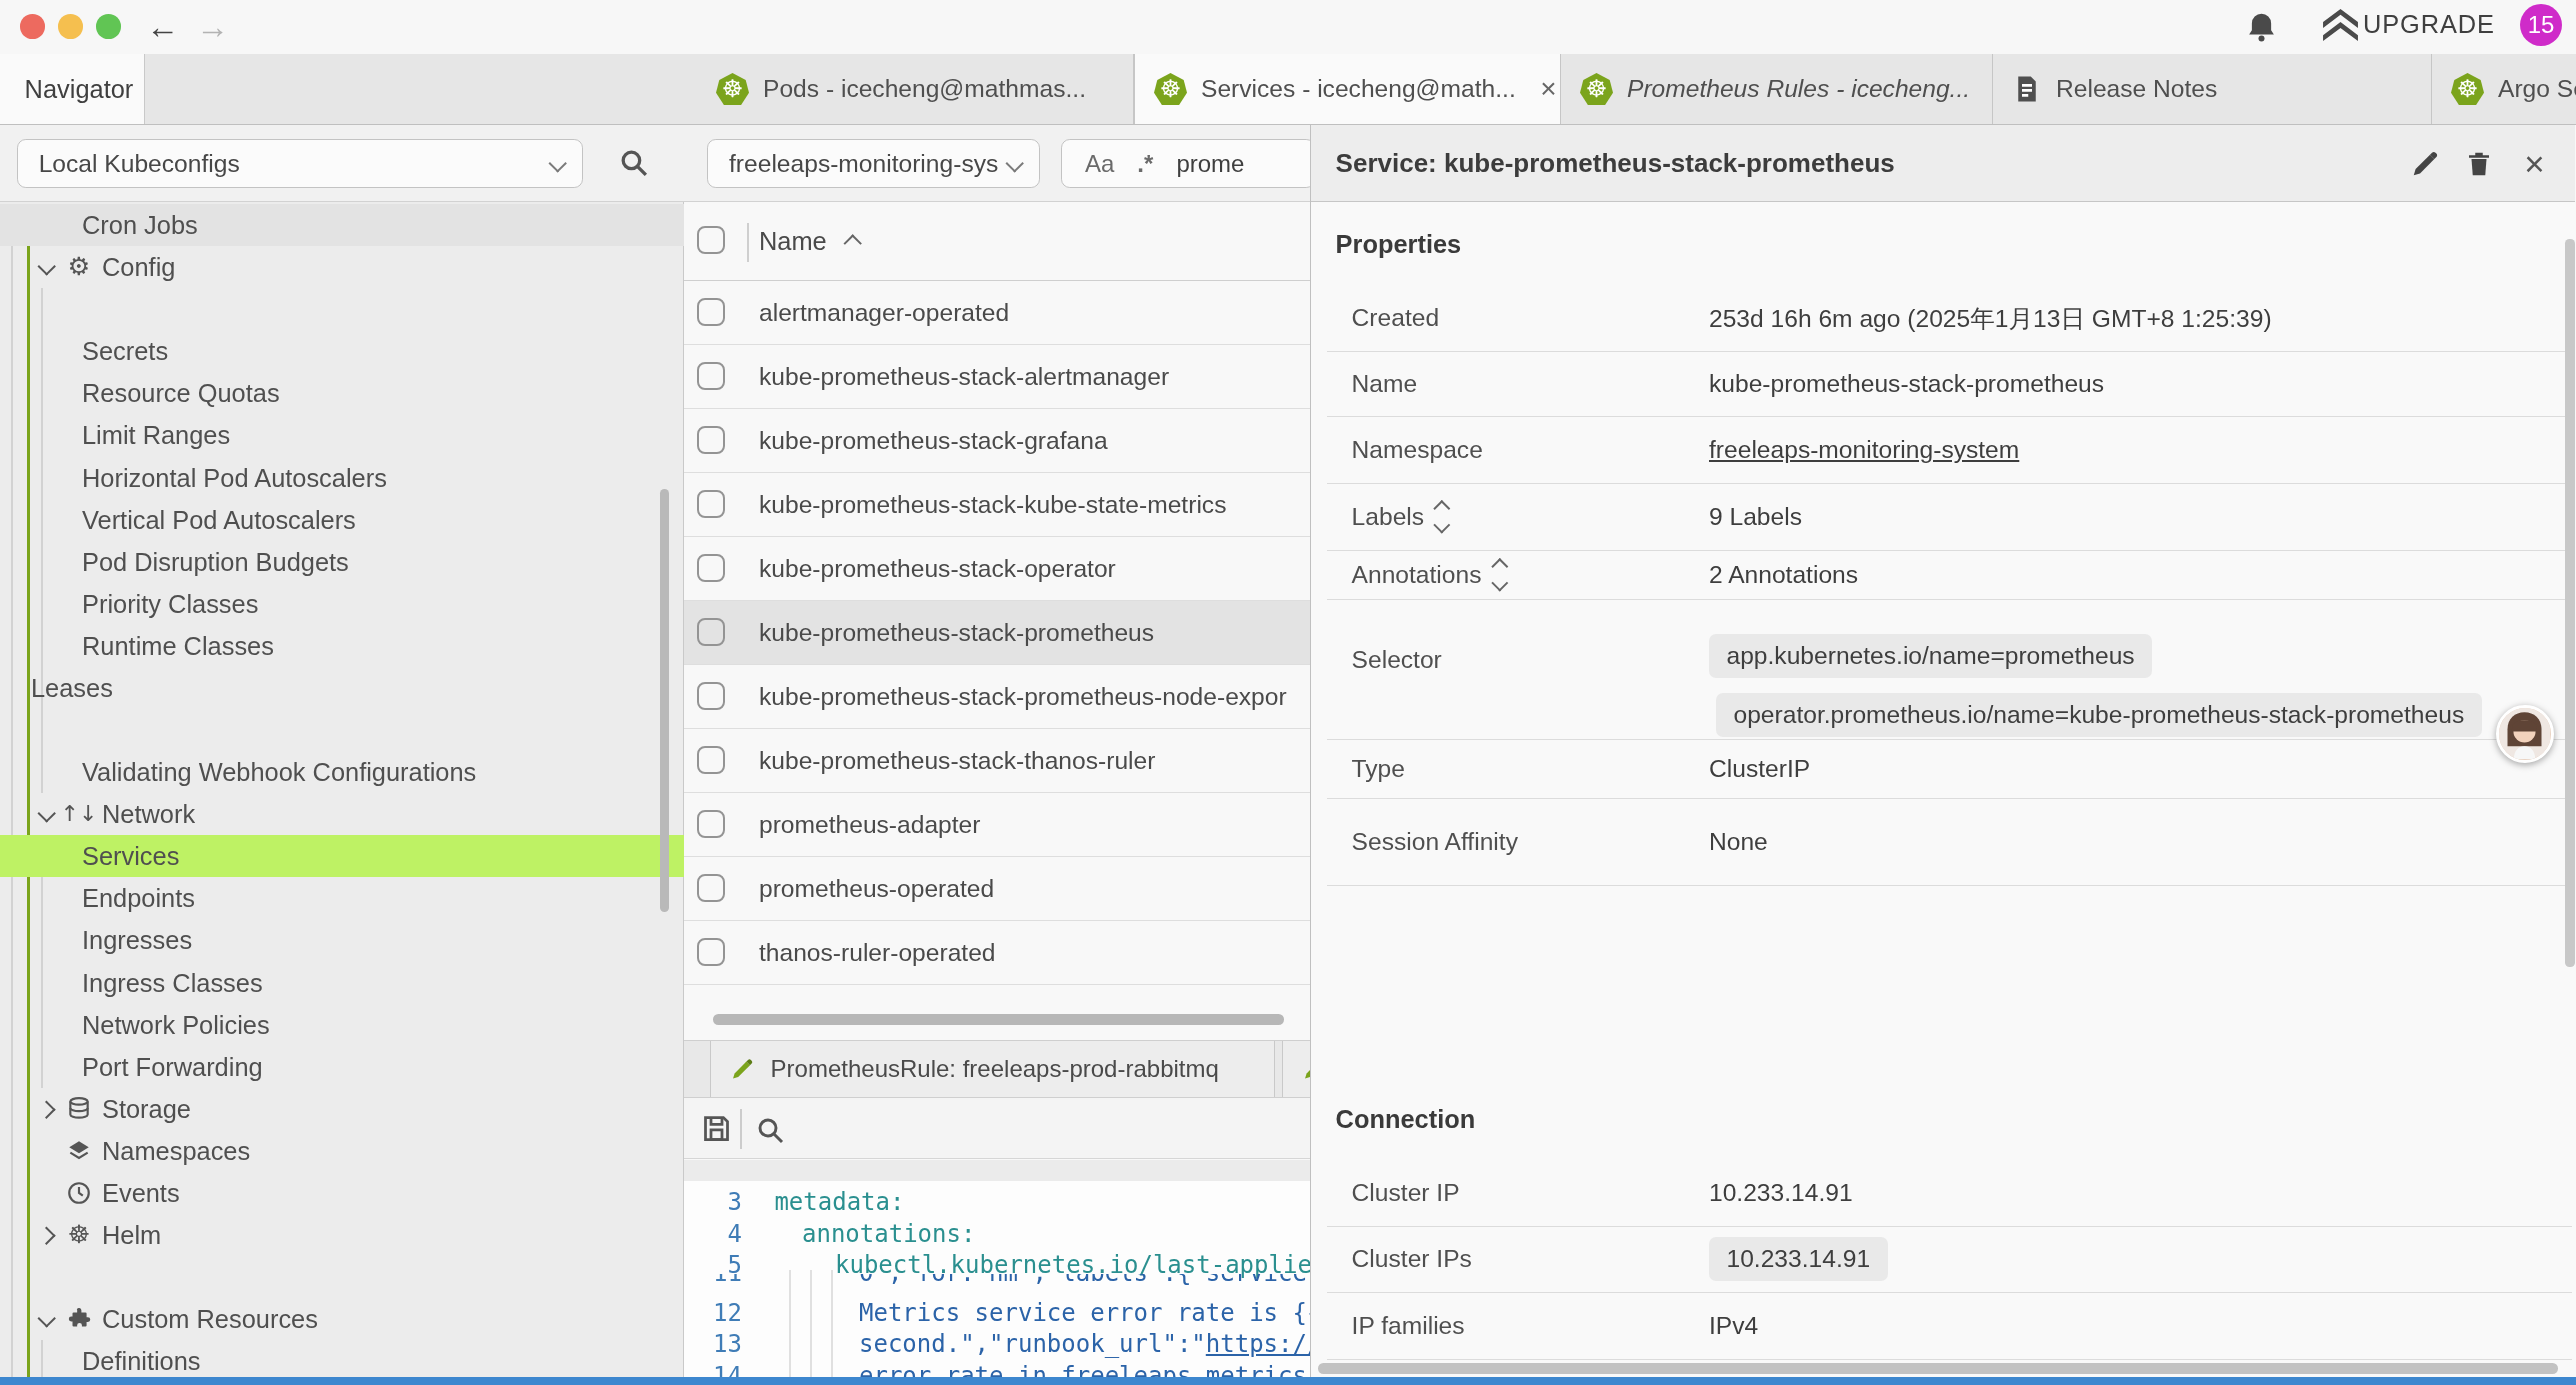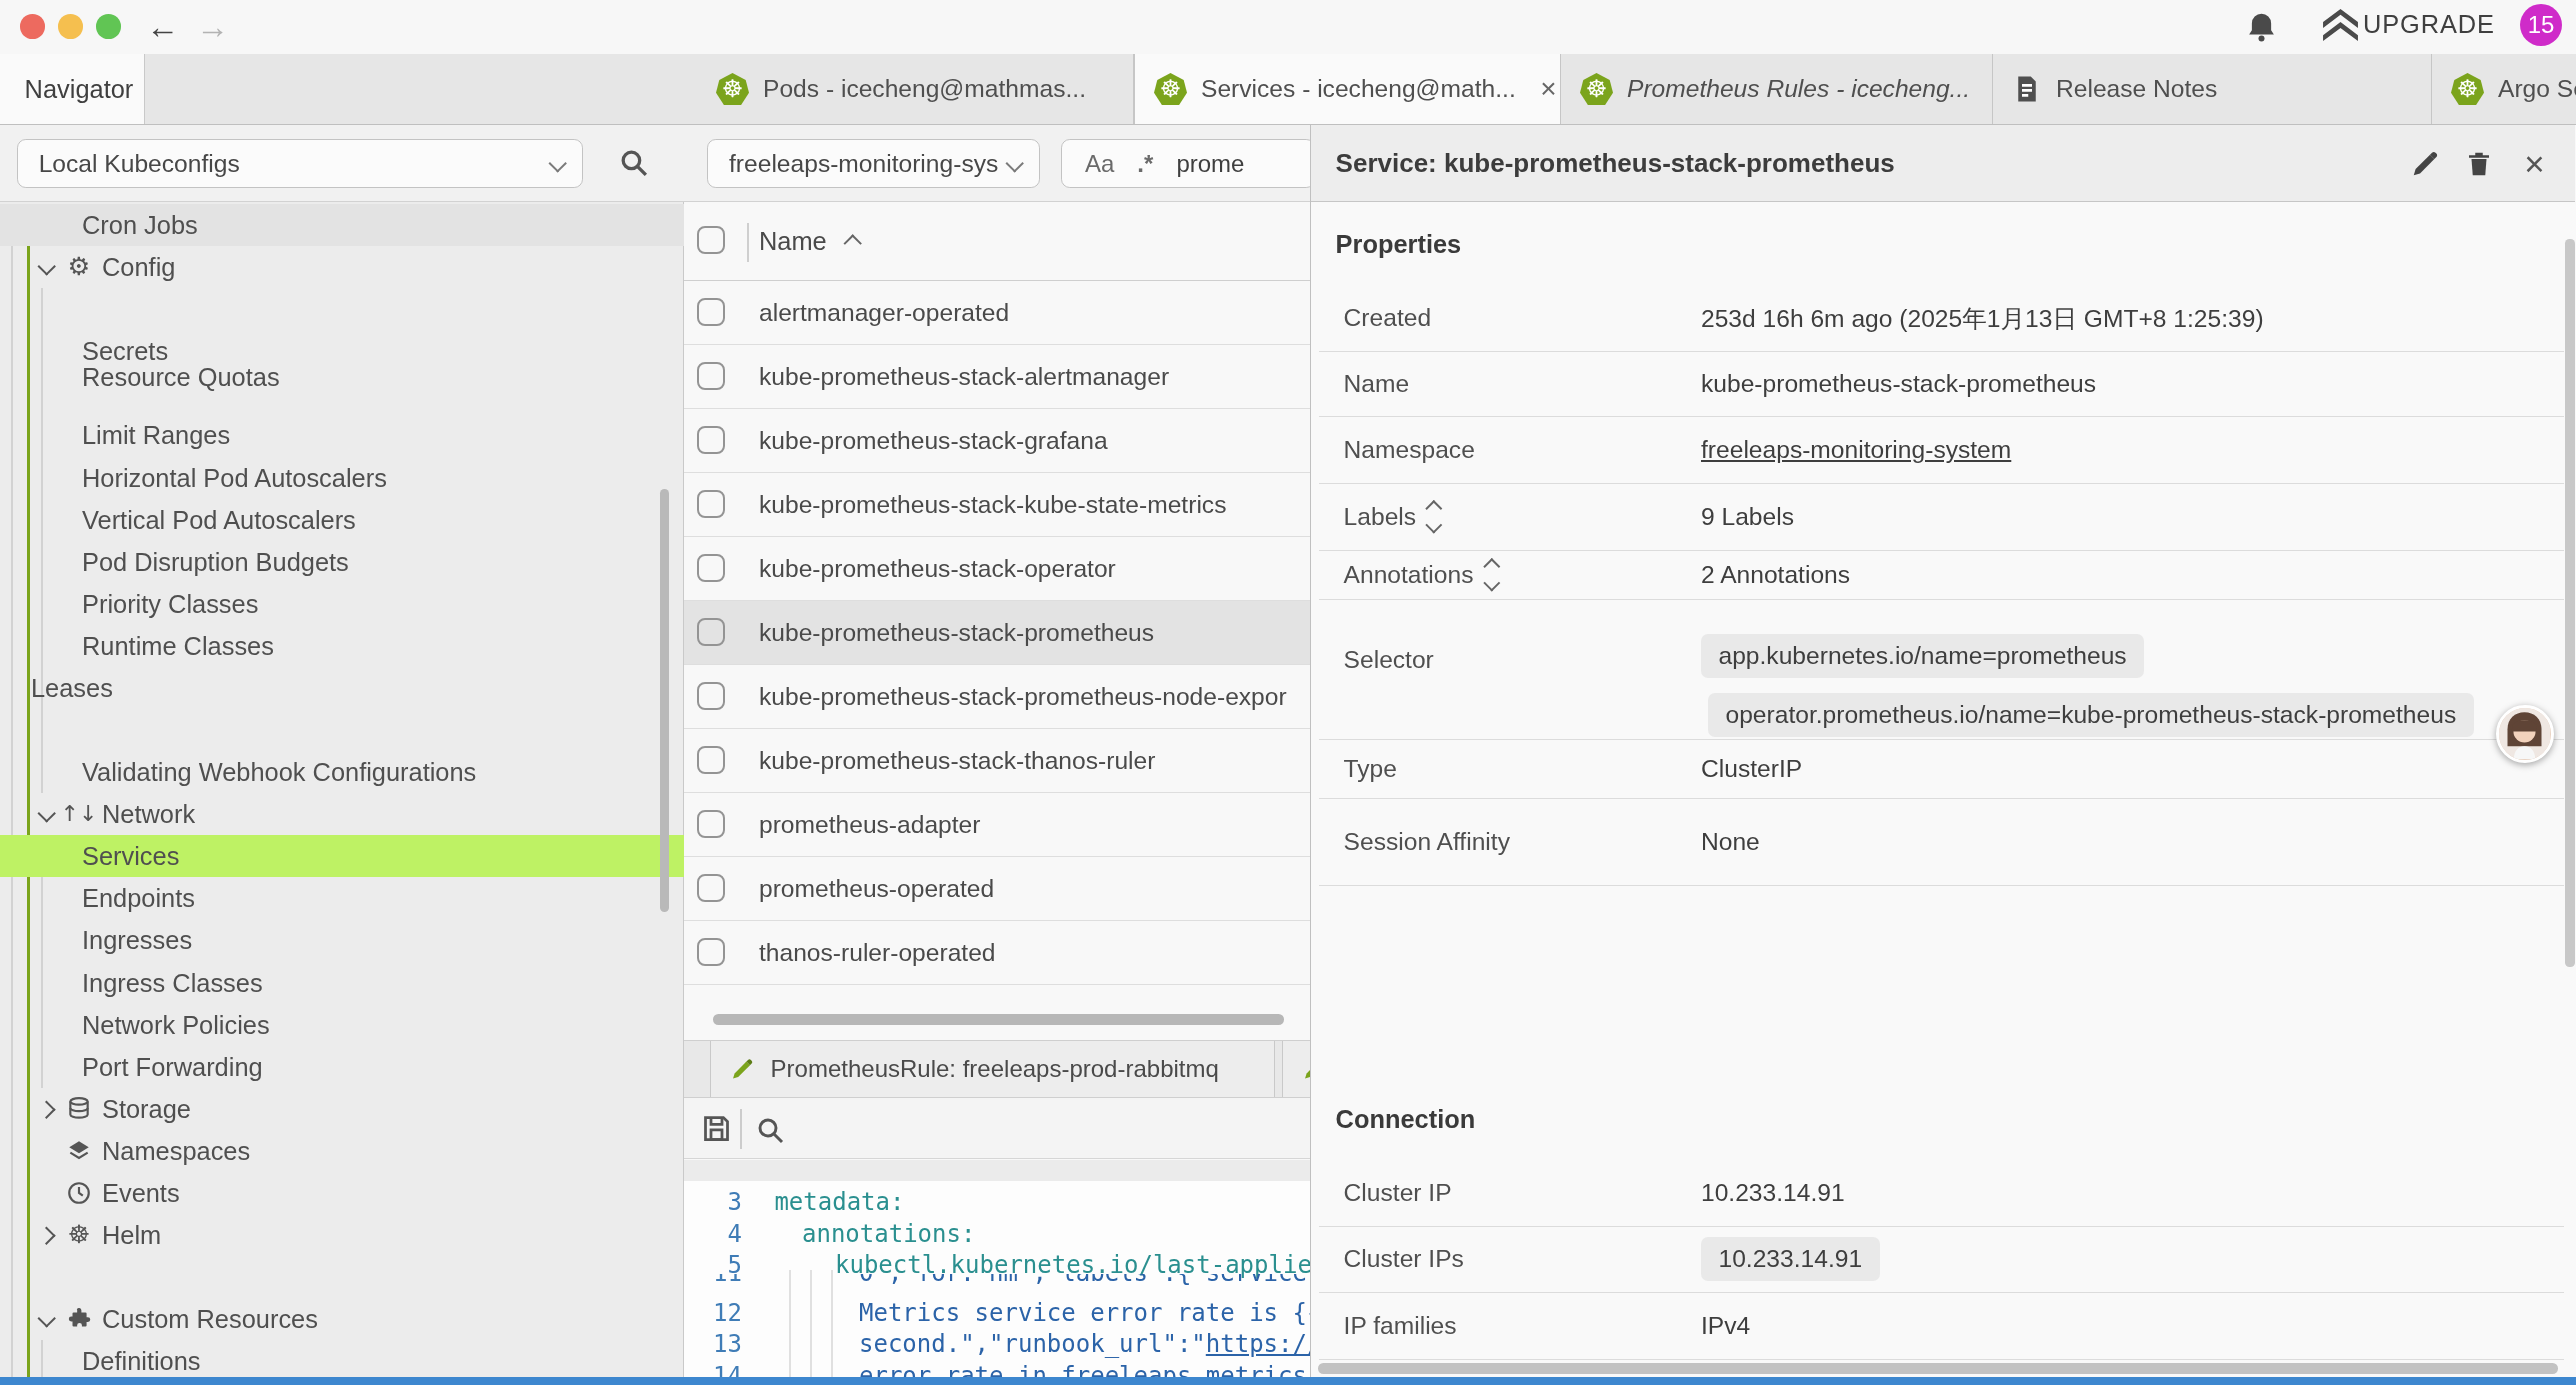--- a/index.html
+++ b/index.html
@@ -97,21 +97,21 @@
 
   
   .dheader{position:absolute;left:0;top:0;width:1264px;height:77px;background:#ededed;border-bottom:1.8px solid #c6c6c6;box-sizing:border-box;
     display:flex;align-items:center;}
   .dtitle{font-size:26px;font-weight:bold;color:#3c3c3c;margin-left:24.6px;}
   .hicon{position:absolute;top:21px;width:35px;height:35px;display:flex;align-items:center;justify-content:center;}
   .hicon svg{width:30px;height:30px;}
   .hclose{font-size:35px;color:#555;line-height:35px;text-align:center;}
   .dbody{position:absolute;left:0;top:79px;width:1264px;height:1173px;overflow:hidden;}
   .dsection-h{position:absolute;left:24.6px;font-size:25.4px;font-weight:bold;color:#3a3a3a;}
-  .drow{position:absolute;left:8px;width:1245px;border-bottom:1.8px solid #dcdcdc;box-sizing:border-box;display:flex;align-items:center;}
+  .drow{position:absolute;left:16px;width:1245px;border-bottom:1.8px solid #dcdcdc;box-sizing:border-box;display:flex;align-items:center;}
   .drow .dlabel{position:absolute;left:24.6px;font-size:24.6px;color:#4f4f4f;display:flex;align-items:center;gap:12.3px;}
   .drow .dvalue{position:absolute;left:382px;font-size:24.6px;color:#3e3e3e;}
   .dlink{color:#2e7ecb;text-decoration:underline;}
   .badge{display:inline-block;background:#e9e9e9;border-radius:7px;padding:8px 17.5px;font-size:24.6px;color:#3e3e3e;}
   .updown{display:inline-flex;flex-direction:column;gap:4.4px;}
   .updown i{display:block;width:9.6px;height:9.6px;border-right:2.3px solid #666;border-bottom:2.3px solid #666;}
   .updown .u{transform:rotate(-135deg);}
   .updown .d{transform:rotate(45deg);}
   .avatar{position:absolute;left:1185px;top:501px;width:58px;height:58px;border-radius:50%;background:#e9d3c3;
     border:3.5px solid #fff;box-shadow:0 1.8px 7px rgba(0,0,0,.35);overflow:hidden;box-sizing:border-box;}
@@ -213,21 +213,21 @@
 
       <div class="titem group" style="top:42px;">
         <span class="tchev down"></span>
         <span class="ticon">⚙</span>
         <span class="tlabel">Config</span>
       </div>
 
       <div class="titem child" style="top:126px;">
           <span class="tlabel">Secrets</span>
         </div>
-      <div class="titem child" style="top:152px;text-align:right;">
+      <div class="titem child" style="top:168px;text-align:right;">
           <span class="tlabel">Resource Quotas</span>
         </div>
       <div class="titem child" style="top:210px;">
           <span class="tlabel">Limit Ranges</span>
         </div>
       <div class="titem child" style="top:253px;">
           <span class="tlabel">Horizontal Pod Autoscalers</span>
         </div>
       <div class="titem child" style="top:295px;">
           <span class="tlabel">Vertical Pod Autoscalers</span>

